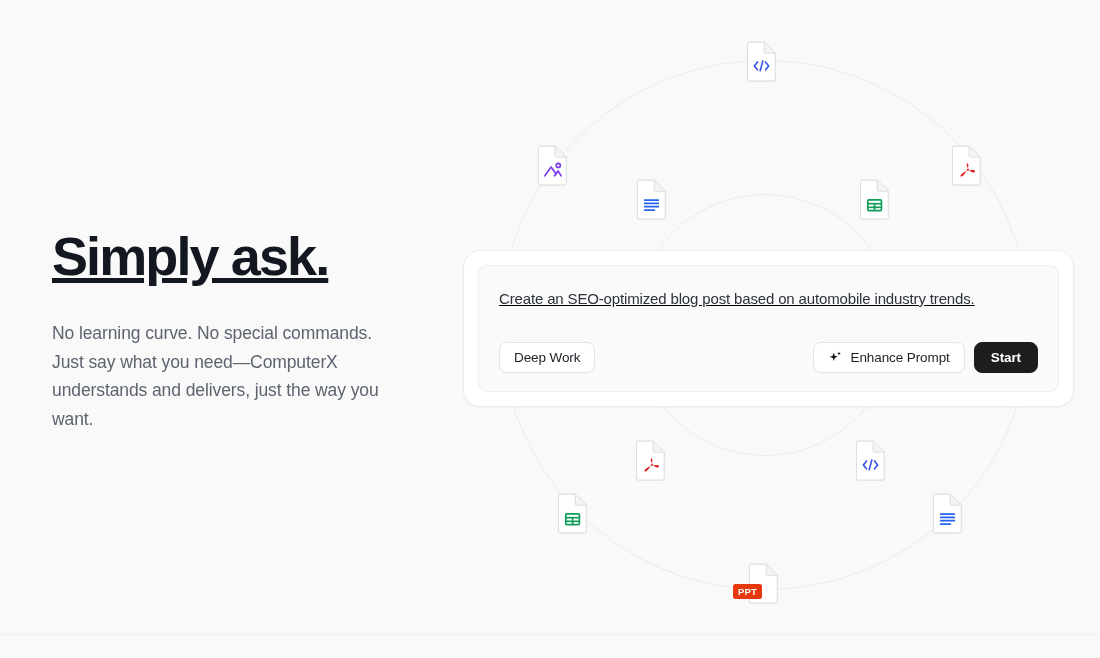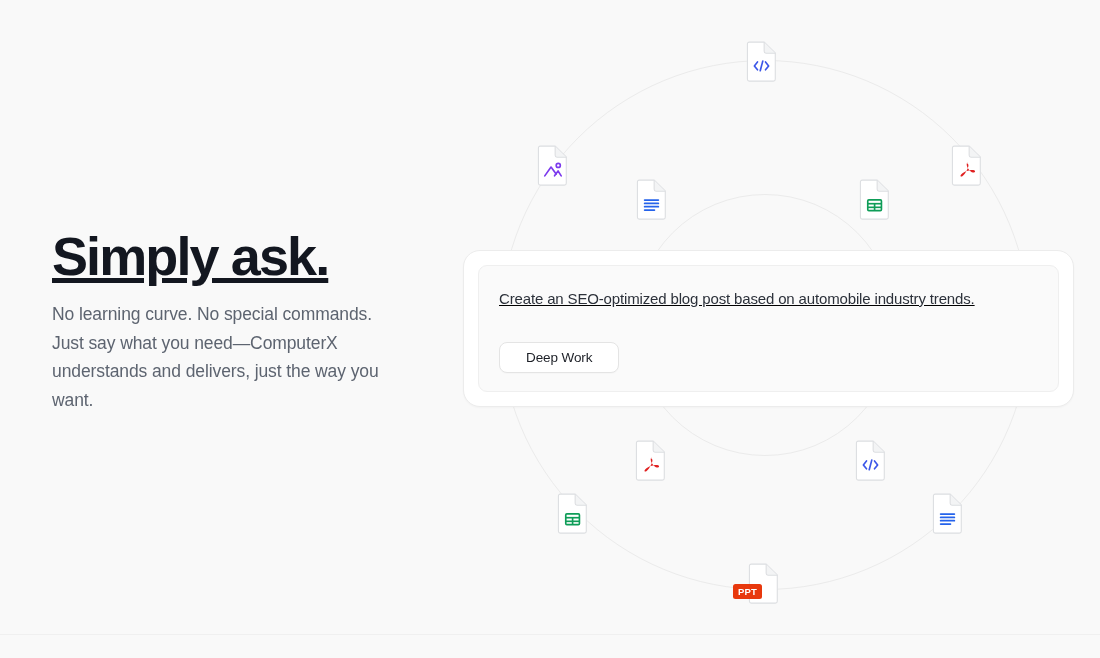--- a/index.html
+++ b/index.html
@@ -20,21 +20,21 @@
   .ring-outer { width:530px; height:530px; left:500px; top:60px; }
   .ring-inner { width:262px; height:262px; left:634px; top:194px; }
 
   
   .left-col { position:absolute; left:52px; top:228px; width:360px; }
   .headline {
     font-size:54px; line-height:1.06; font-weight:700;
     letter-spacing:-1.9px; color:#131720;text-decoration:underline;
   }
   .subcopy {
-    margin-top:15px; font-size:17.5px; line-height:1.63;
+    margin-top:34px; font-size:17.5px; line-height:1.63;
     color:#5d6470; letter-spacing:-0.1px; max-width:330px;
   }
 
   
   .prompt-card {
     position:absolute; left:463px; top:250px; width:611px; height:157px;
     background:#ffffff; border:1px solid #ececec; border-radius:17px;
     padding:14px; box-shadow:0 1px 2px rgba(16,20,30,0.03);text-decoration:underline;
   }
   .prompt-inner {
@@ -48,21 +48,21 @@
   .prompt-actions {
     position:absolute; left:20px; right:20px; bottom:18px;
     display:flex; align-items:center; justify-content:space-between;
   }
   .actions-right { display:flex; align-items:center; gap:9px; }
 
   .btn {
     display:inline-flex; align-items:center; gap:8px;
     font-family:"Liberation Sans", sans-serif;
     font-size:13.5px; letter-spacing:-0.1px; cursor:pointer;
-    border-radius:8px; height:31px; padding:0 26px;
+    border-radius:8px; height:31px; padding:0 14px;
     background:#ffffff; border:1px solid #e4e4e4; color:#1c1f26;
     box-shadow:0 1px 1px rgba(16,20,30,0.02);
   }
   .btn-start {
     background:#1d1d1f; border:1px solid #1d1d1f; color:#ffffff;
     font-weight:600; padding:0 16px;
   }
   .spark { width:15px; height:15px; flex:0 0 15px; display:block; }
 
   
@@ -207,18 +207,31 @@
     <p class="subcopy">No learning curve. No special commands. Just say what you need—ComputerX understands and delivers, just the way you want.</p>
   </div>
 
   <div class="prompt-card">
     <div class="prompt-inner">
       <div class="prompt-text">Create an SEO-optimized blog post based on automobile industry trends.</div>
 
       <div class="prompt-actions">
         <button class="btn">Deep Work</button>
 
+        <div class="actions-right">
+          <button class="btn">
+            <span class="spark">
+              <svg viewBox="0 0 24 24" fill="none" xmlns="http://www.w3.org/2000/svg">
+                <path d="M9.2 4.2 L10.9 9.1 L15.6 10.9 L10.9 12.7 L9.2 17.6 L7.5 12.7 L2.8 10.9 L7.5 9.1 Z" fill="#16181d"></path>
+                <path d="M17.6 2.4 L18.45 4.75 L20.8 5.6 L18.45 6.45 L17.6 8.8 L16.75 6.45 L14.4 5.6 L16.75 4.75 Z" fill="#16181d"></path>
+              </svg>
+            </span>
+            <span>Enhance Prompt</span>
+          </button>
+
+          <button class="btn btn-start">Start</button>
+        </div>
       </div>
     </div>
   </div>
 
   <div class="bottom-rule"></div>
 </div>
 
 </body></html>

